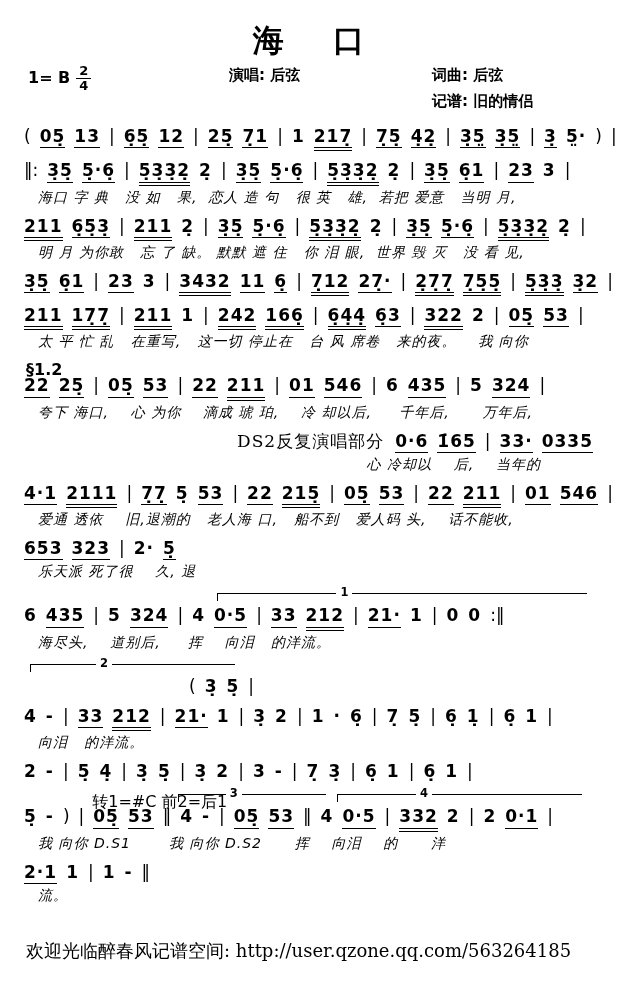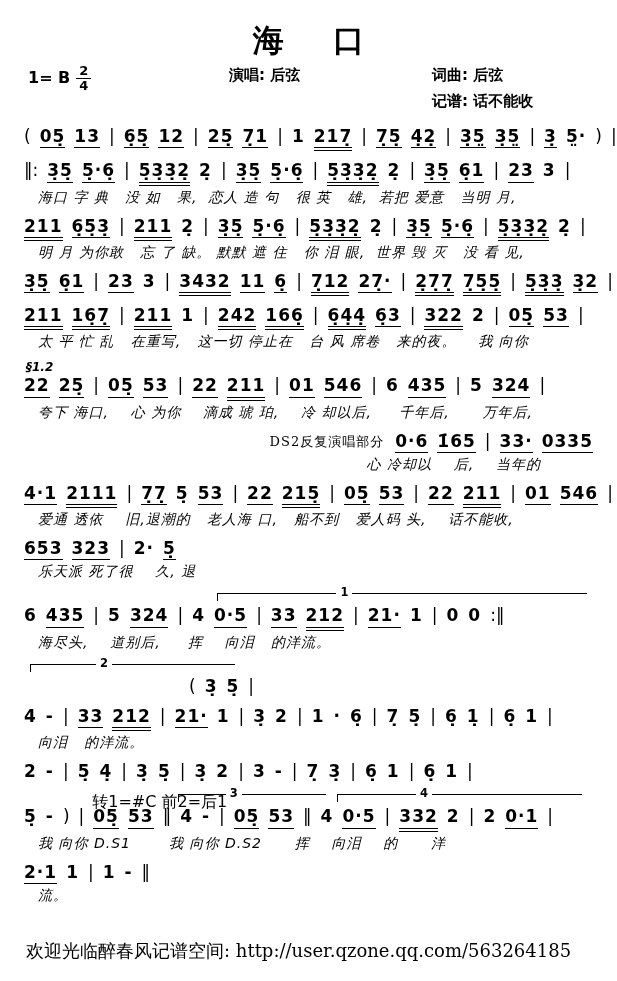--- a/index.html
+++ b/index.html
@@ -27,24 +27,24 @@
   
   .score { margin-top:6px; }
   .music-line { position:relative; margin-bottom:9px; }
   .has-top { padding-top:15px; }
   .notes { display:flex; align-items:baseline; gap:9px; font-weight:bold; font-size:17px; line-height:1.25; letter-spacing:1px; flex-wrap:nowrap; }
   .line-right .notes { justify-content:flex-end; }
   .tok { display:inline-block; white-space:nowrap; }
   .u1 { border-bottom:1.5px solid #000; }
   .u2 { border-bottom:4px double #000; }
   .bar { font-weight:normal; letter-spacing:0; }
-  .prefix { font-size:13px; font-weight:normal; font-family:"DejaVu Serif","Liberation Serif",serif; align-self:center; margin-right:2px; white-space:nowrap; }
+  .prefix { font-size:17px; font-weight:normal; font-family:"DejaVu Serif","Liberation Serif",serif; align-self:center; margin-right:2px; white-space:nowrap; }
   .lyrics { font-size:14px; margin-top:3px; padding-left:14px; white-space:pre; letter-spacing:1px;font-style:italic; }
   .line-right .lyrics { text-align:right; padding-right:52px; }
-  .marker { position:absolute; top:0; left:2px; font-size:12px; font-weight:bold;font-style:italic; }
+  .marker { position:absolute; top:0; left:2px; font-size:16px; font-weight:bold; }
   .annotation { position:absolute; top:1px; left:12%; font-size:16px; white-space:nowrap; }
   .volta { position:absolute; top:3px; height:8px; border-top:1.5px solid #000; border-left:1.5px solid #000; }
   .volta-label { position:absolute; top:-8px; left:32%; background:#fff; padding:0 4px; font-size:11.5px; font-weight:bold; line-height:1.1; }
   
   .footer { position:absolute; left:26px; bottom:18px; font-size:18px; font-family:"DejaVu Serif","Liberation Serif",serif; }
 </style>
 </head>
 <body>
 
 <div class="page">
@@ -58,21 +58,21 @@
     <span class="credit-perform">
       <span>演唱:</span>
       <span>后弦</span>
     </span>
     <span class="credit-words">
       <span>词曲:</span>
       <span>后弦</span>
     </span>
     <span class="credit-notate">
       <span>记谱:</span>
-      <span>话不能收</span>
+      <span>旧的情侣</span>
     </span>
   </div>
 
   <div class="score">
       <div class="music-line">
         <div class="notes">
           <span class="tok bar">(</span>
           <span class="tok u1">05̣</span>
           <span class="tok u1">13</span>
           <span class="tok bar">|</span>
@@ -163,21 +163,21 @@
           <span class="tok u2">7̣5̣5̣</span>
           <span class="tok bar">|</span>
           <span class="tok u2">5̣3̣3̣</span>
           <span class="tok u1">3̣2</span>
           <span class="tok bar">|</span>
         </div>
       </div>
       <div class="music-line">
         <div class="notes">
           <span class="tok u2">211</span>
-          <span class="tok u2">16̣7̣</span>
+          <span class="tok u2">17̣7̣</span>
           <span class="tok bar">|</span>
           <span class="tok u2">211</span>
           <span class="tok">1</span>
           <span class="tok bar">|</span>
           <span class="tok u2">242</span>
           <span class="tok u2">166̣</span>
           <span class="tok bar">|</span>
           <span class="tok u2">6̣4̣4̣</span>
           <span class="tok u1">6̣3</span>
           <span class="tok bar">|</span>

